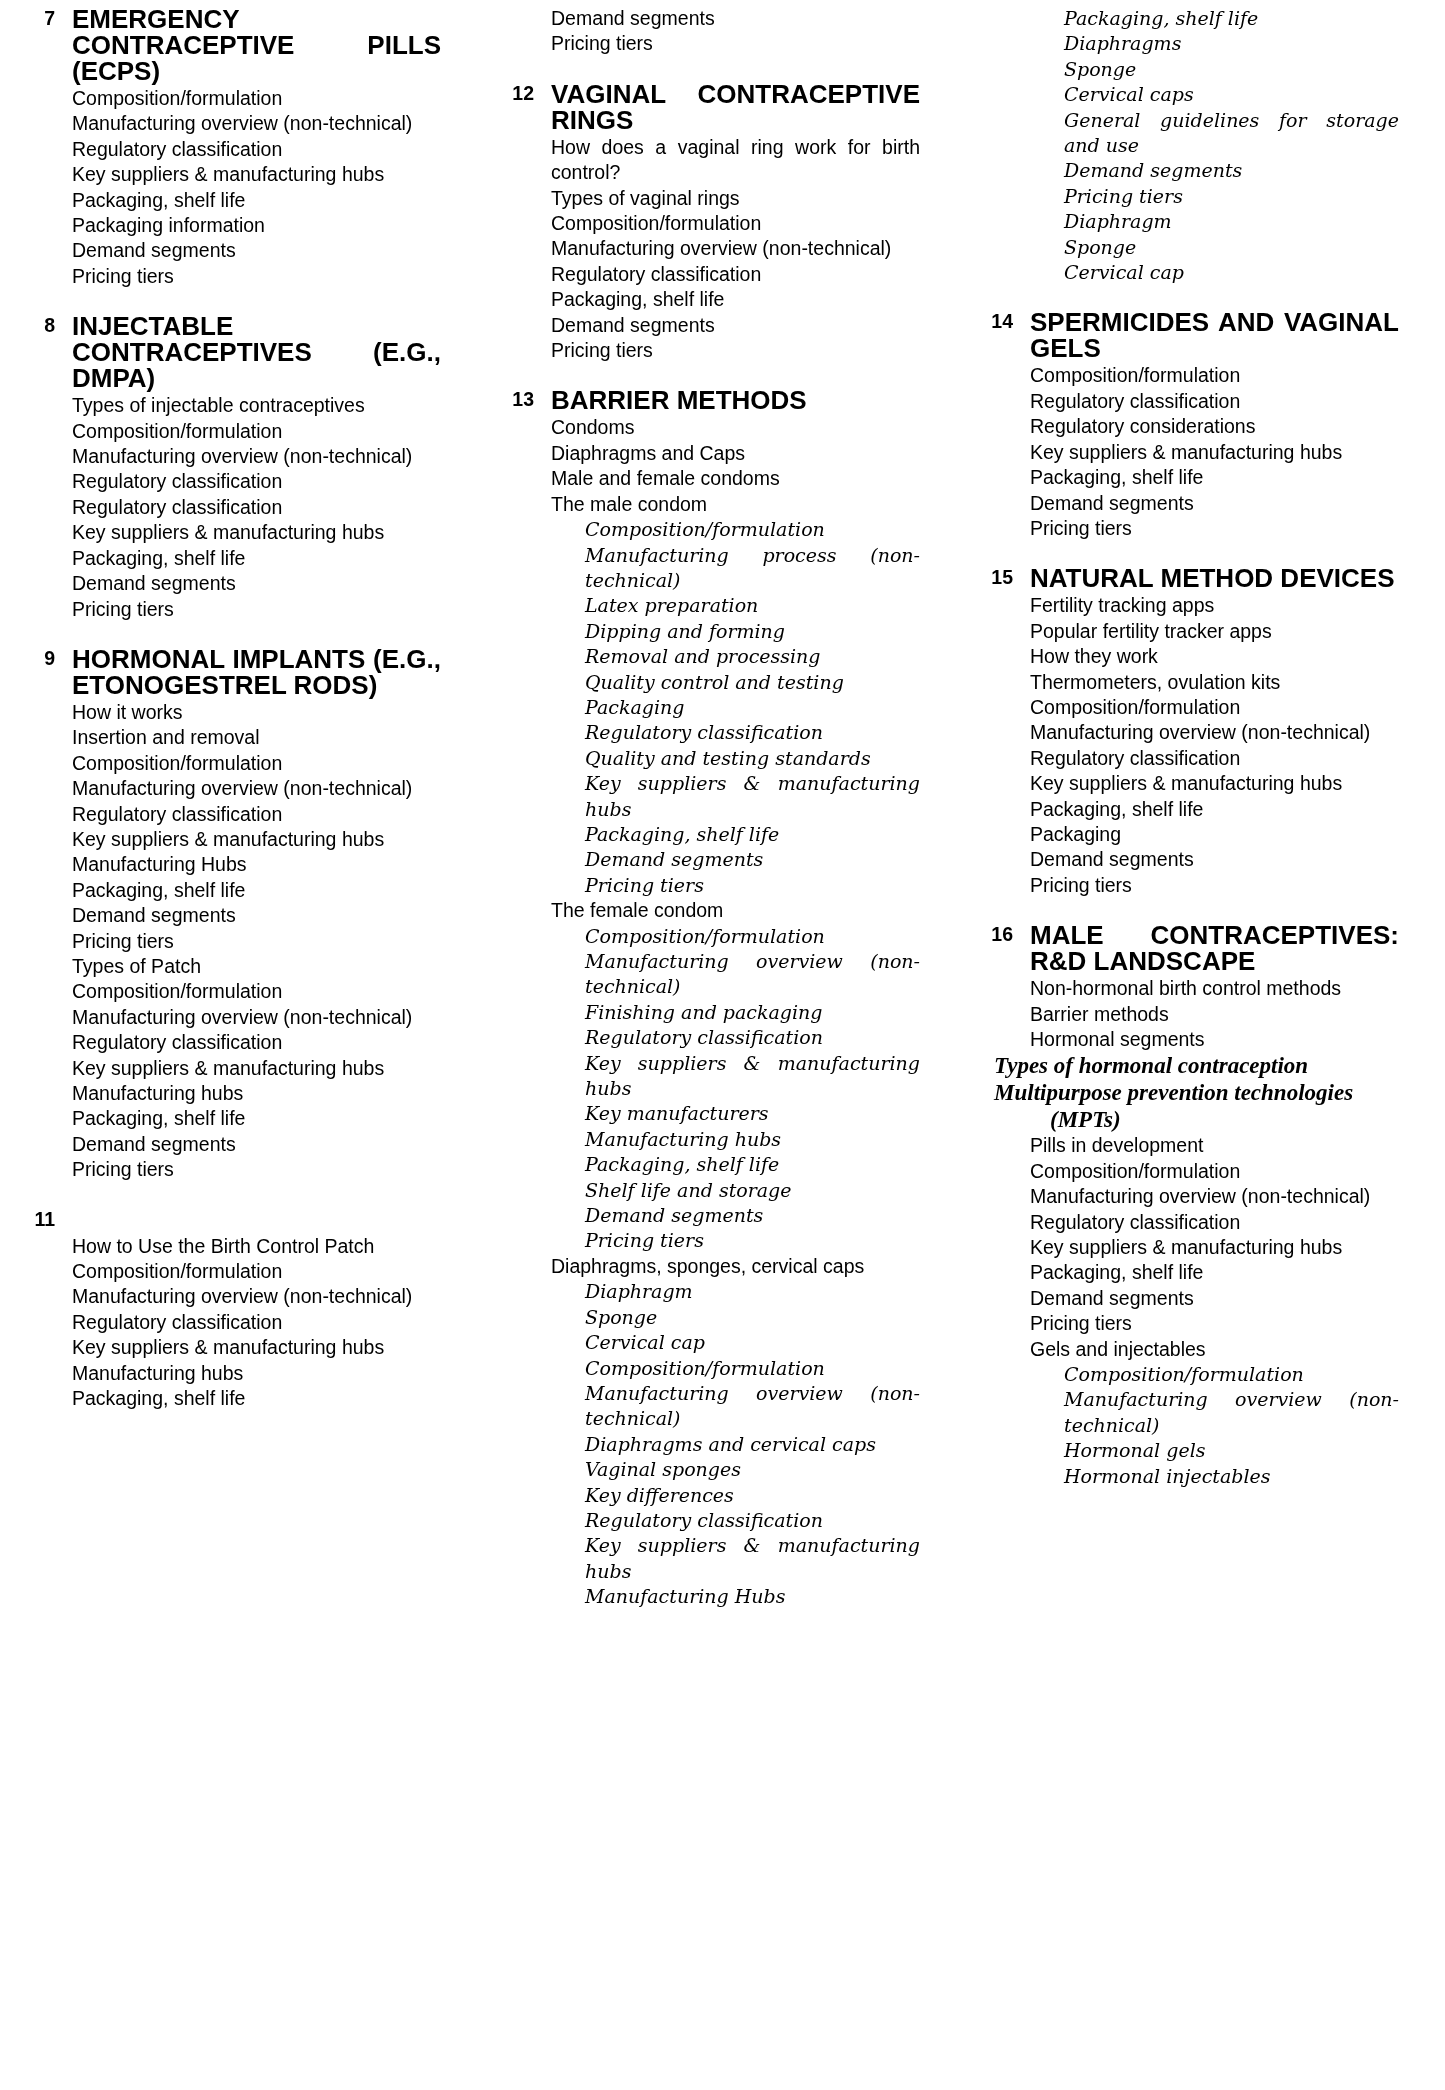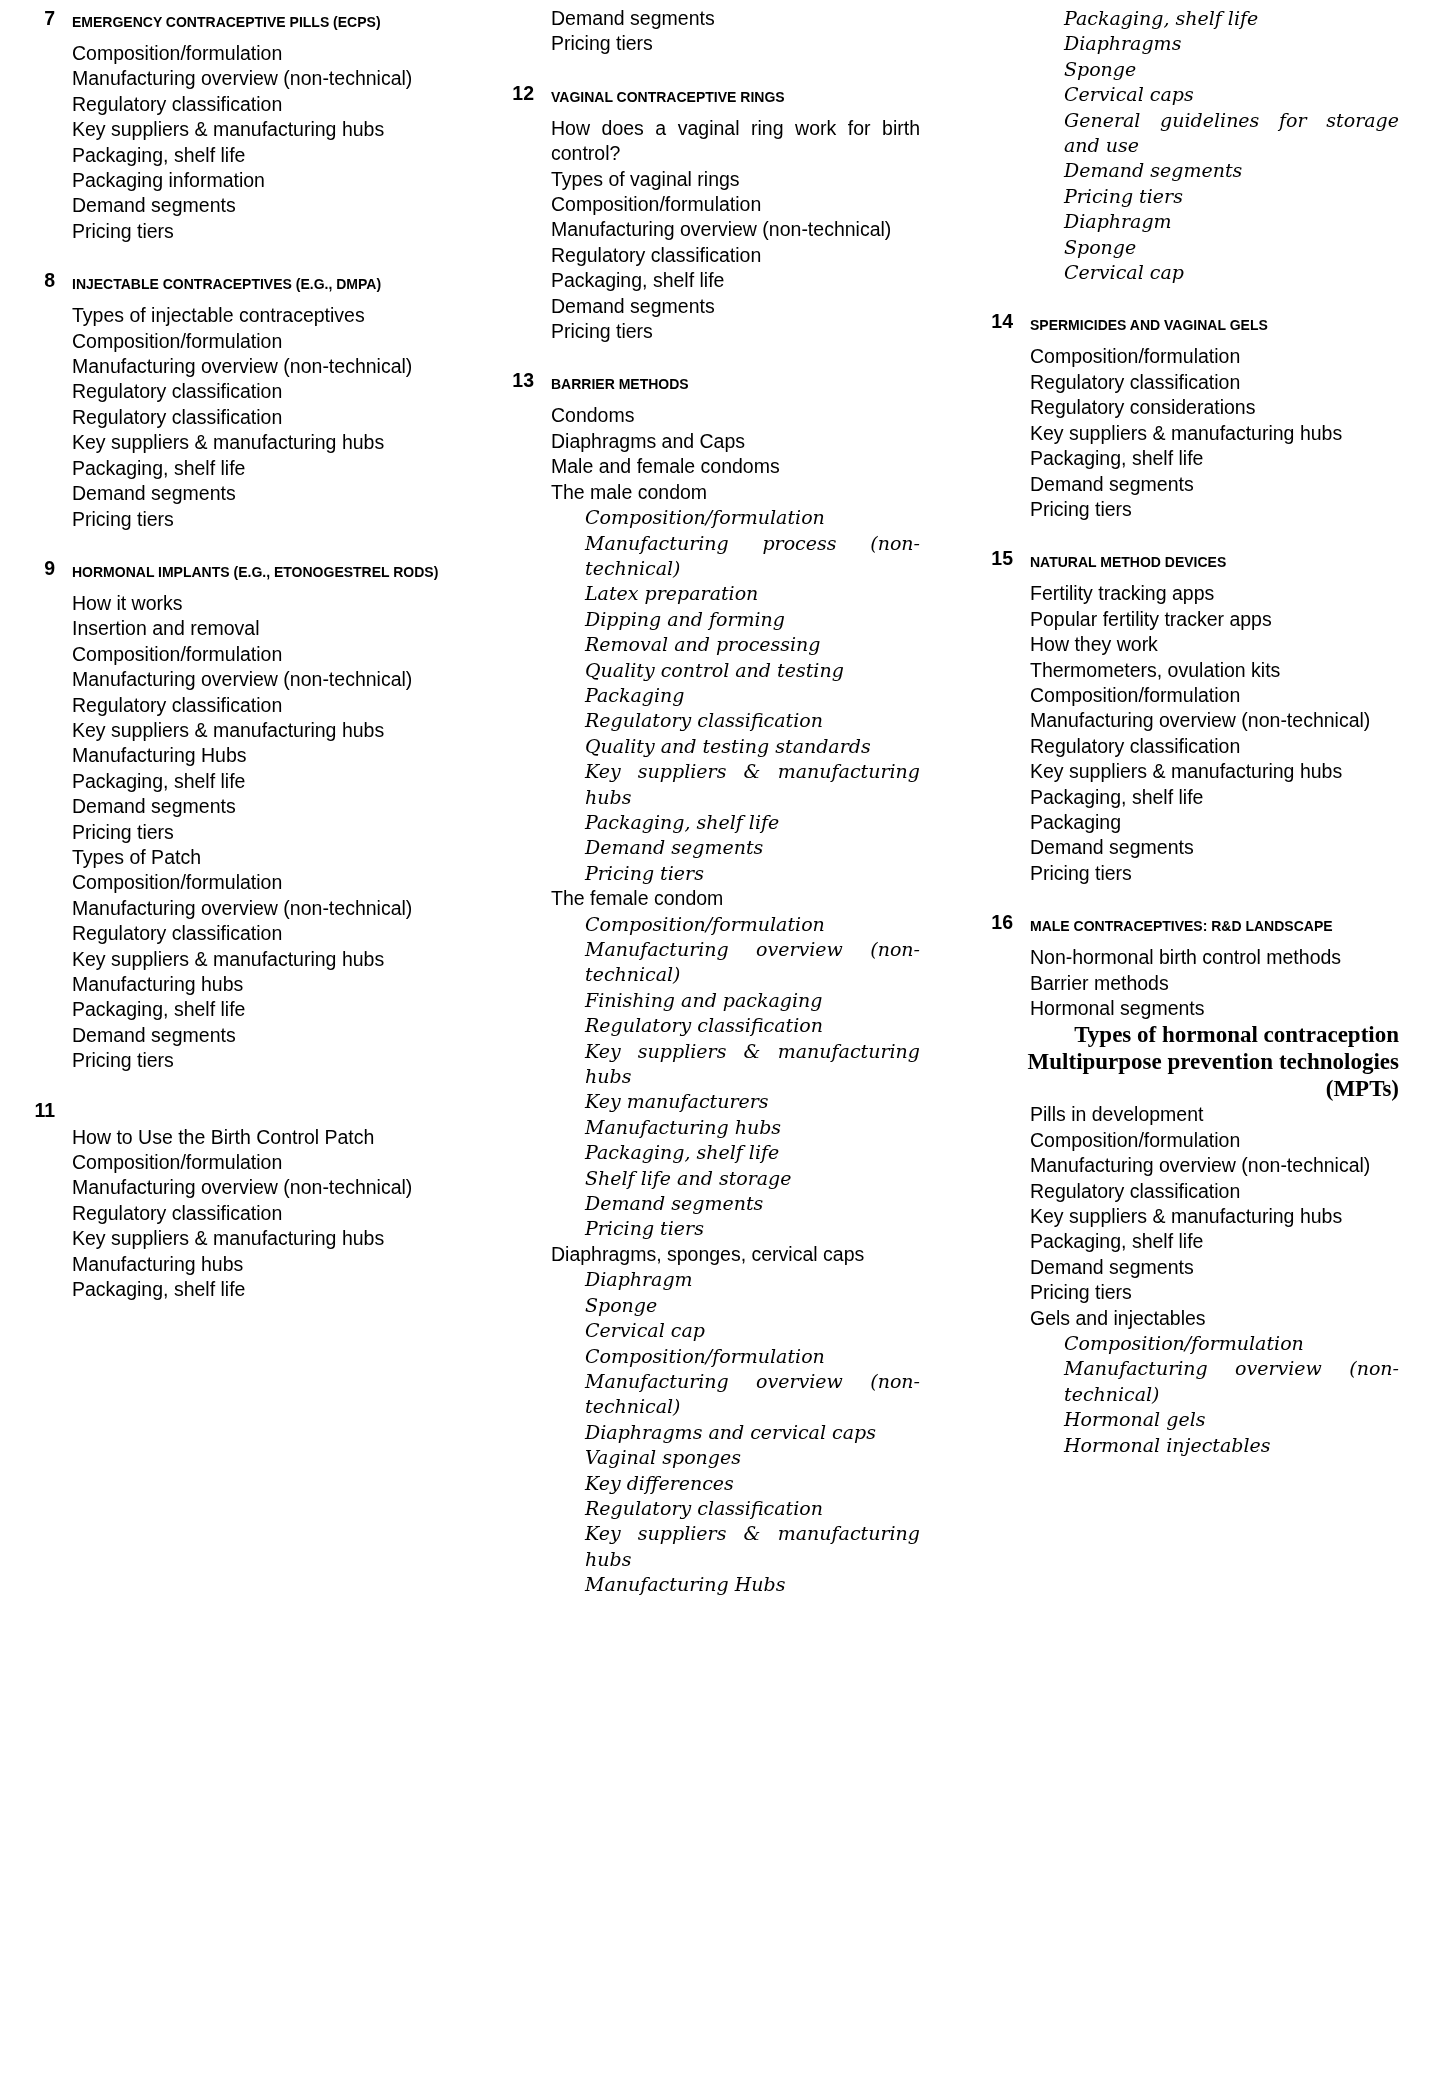--- a/index.html
+++ b/index.html
@@ -46,22 +46,22 @@
     text-align: right;
     padding-right: 17px;
     box-sizing: border-box;
     font-weight: bold;
     font-size: 19.5px;
     line-height: 25px;
   }
   .chap-title {
     flex: 1 1 auto;
     font-weight: bold;
-    font-size: 14px;
-    line-height: 33px;
+    font-size: 26px;
+    line-height: 26px;
     text-align: justify;
     text-justify: inter-word;
     hyphens: manual;
   }
 
   
   .lv2 {
     margin-left: 48px;
     font-size: 19.5px;
     line-height: 25.4px;
@@ -88,21 +88,22 @@
   
   .shead {
     margin-left: 12px;
     font-family: "Liberation Serif", "DejaVu Serif", serif;
     font-weight: bold;
     font-size: 23px;
     line-height: 27px;
     text-indent: 0;
     padding-left: 56px;
     text-indent: -56px;
-    text-align: right;
+    text-align: left;
+    font-style: italic;
   }
 </style>
 </head>
 <body>
 
 <div class="page">
   <div class="column" id="col0">
       <div class="chap first">
         <div class="chap-num">7</div>
         <div class="chap-title">EMERGENCY CONTRACEPTIVE PILLS (ECPS)</div>

